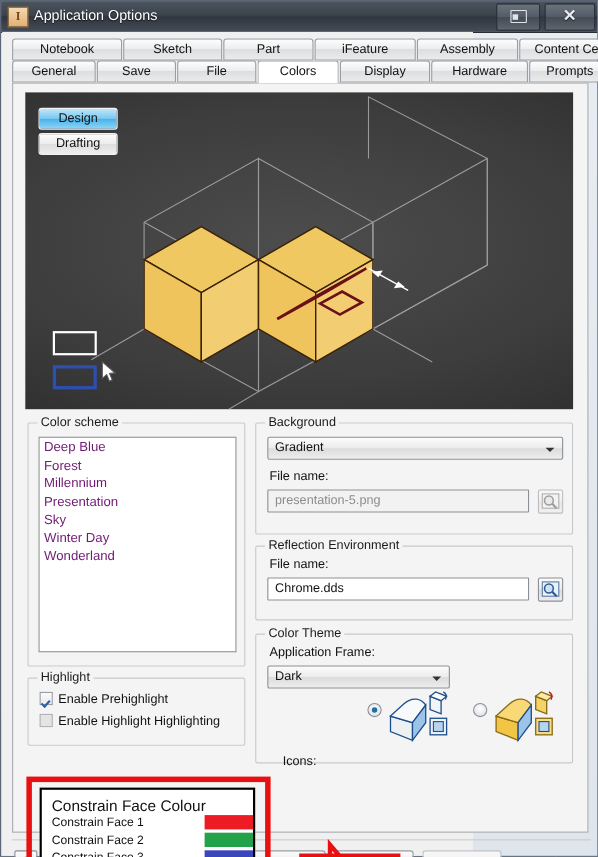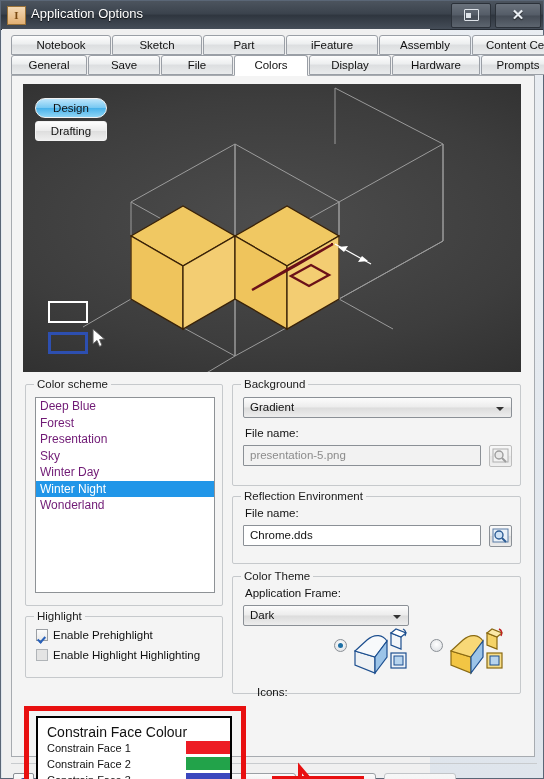--- a/index.html
+++ b/index.html
@@ -94,21 +94,20 @@
     overflow:hidden;
   }
   .vpbtn{
     position:absolute;width:72px;height:20px;box-sizing:border-box;
     border:1px solid #f2f2f2;border-radius:3px;
     text-align:center;line-height:18px;font-size:11.5px;color:#111;
   }
   #btn-design{
     left:12px;top:14px;
     background:linear-gradient(to bottom,#bfe6fb 0%,#79c9f2 48%,#49b2ea 52%,#8fd5f5 100%);
-    border-radius:10px;
   }
   #btn-drafting{
     left:12px;top:37px;
     background:linear-gradient(to bottom,#fdfdfd 0%,#ececec 48%,#dedede 52%,#eeeeee 100%);
   }
   .sw{position:absolute;box-sizing:border-box;}
   #sw-white{left:25px;top:217px;width:40px;height:22px;border:2px solid #ffffff;}
   #sw-blue{left:25px;top:248px;width:40px;height:22px;border:3px solid #2d4fb0;}
   .cursor{position:absolute;left:69px;top:244px;width:14px;height:20px;}
 
@@ -305,24 +304,24 @@
         <svg class="cursor" viewBox="0 0 14 20">
           <polygon points="1,1 1,16 5,12.5 7.5,18.5 10,17.3 7.6,11.5 12.5,11" fill="#ffffff" stroke="#5a5a5a" stroke-width="1"></polygon>
         </svg>
       </div>
 
       <div class="group" id="grp-colorscheme">
         <div class="glabel">Color scheme</div>
         <div class="listbox" id="scheme-list">
             <div class="listitem">Deep Blue</div>
             <div class="listitem">Forest</div>
+            <div class="listitem">Millennium</div>
             <div class="listitem">Presentation</div>
             <div class="listitem">Sky</div>
             <div class="listitem">Winter Day</div>
-            <div class="listitem sel">Winter Night</div>
             <div class="listitem">Wonderland</div>
           </div>
       </div>
 
       <div class="group" id="grp-highlight">
         <div class="glabel">Highlight</div>
         <div class="chkrow" style="top:12px;">
           <span class="box checked"></span><span>Enable Prehighlight</span>
         </div>
         <div class="chkrow" style="top:32px;">

